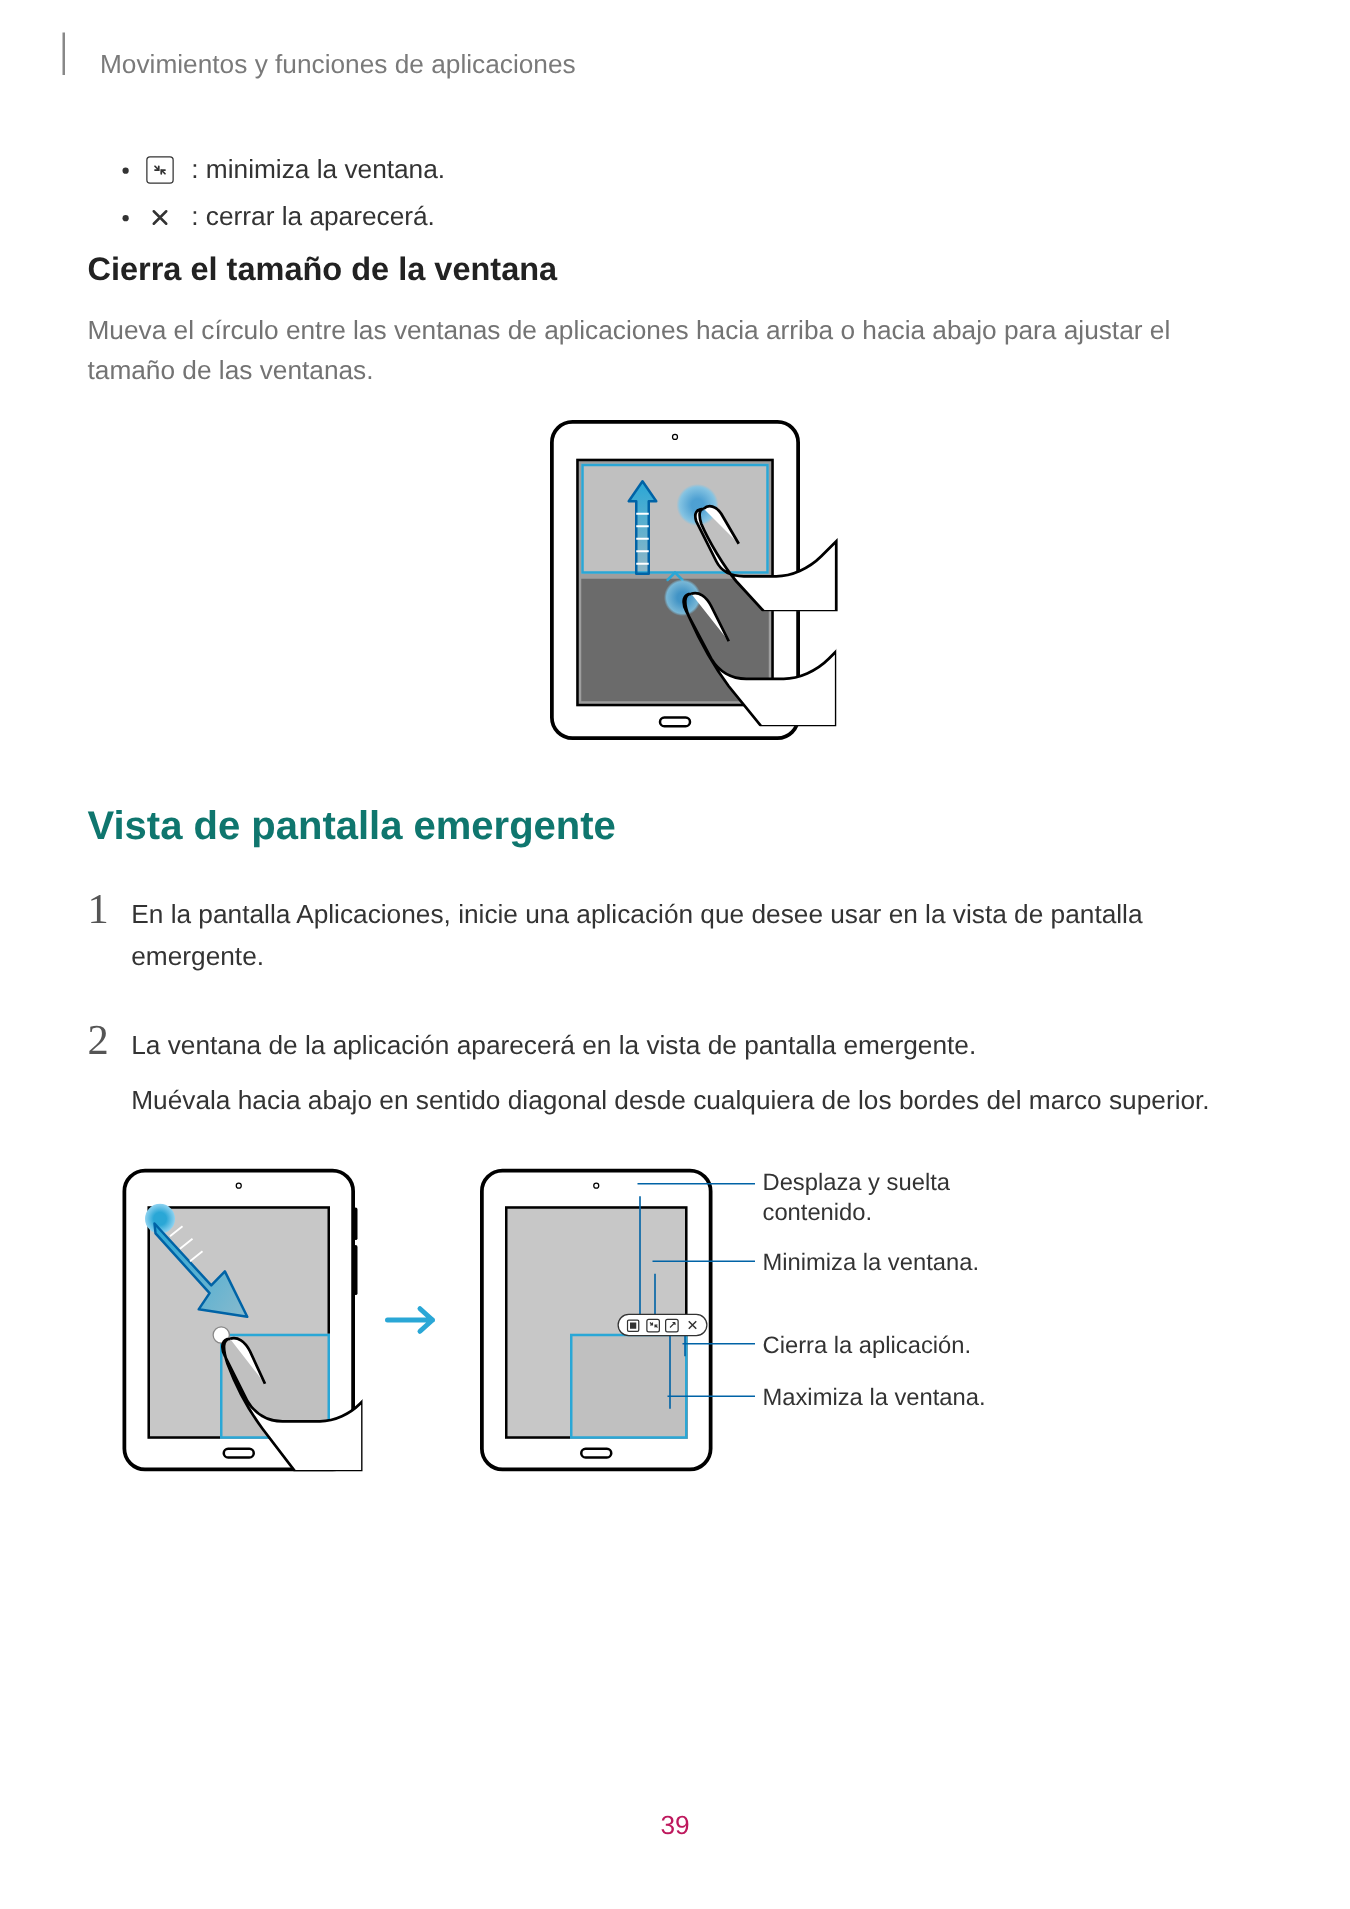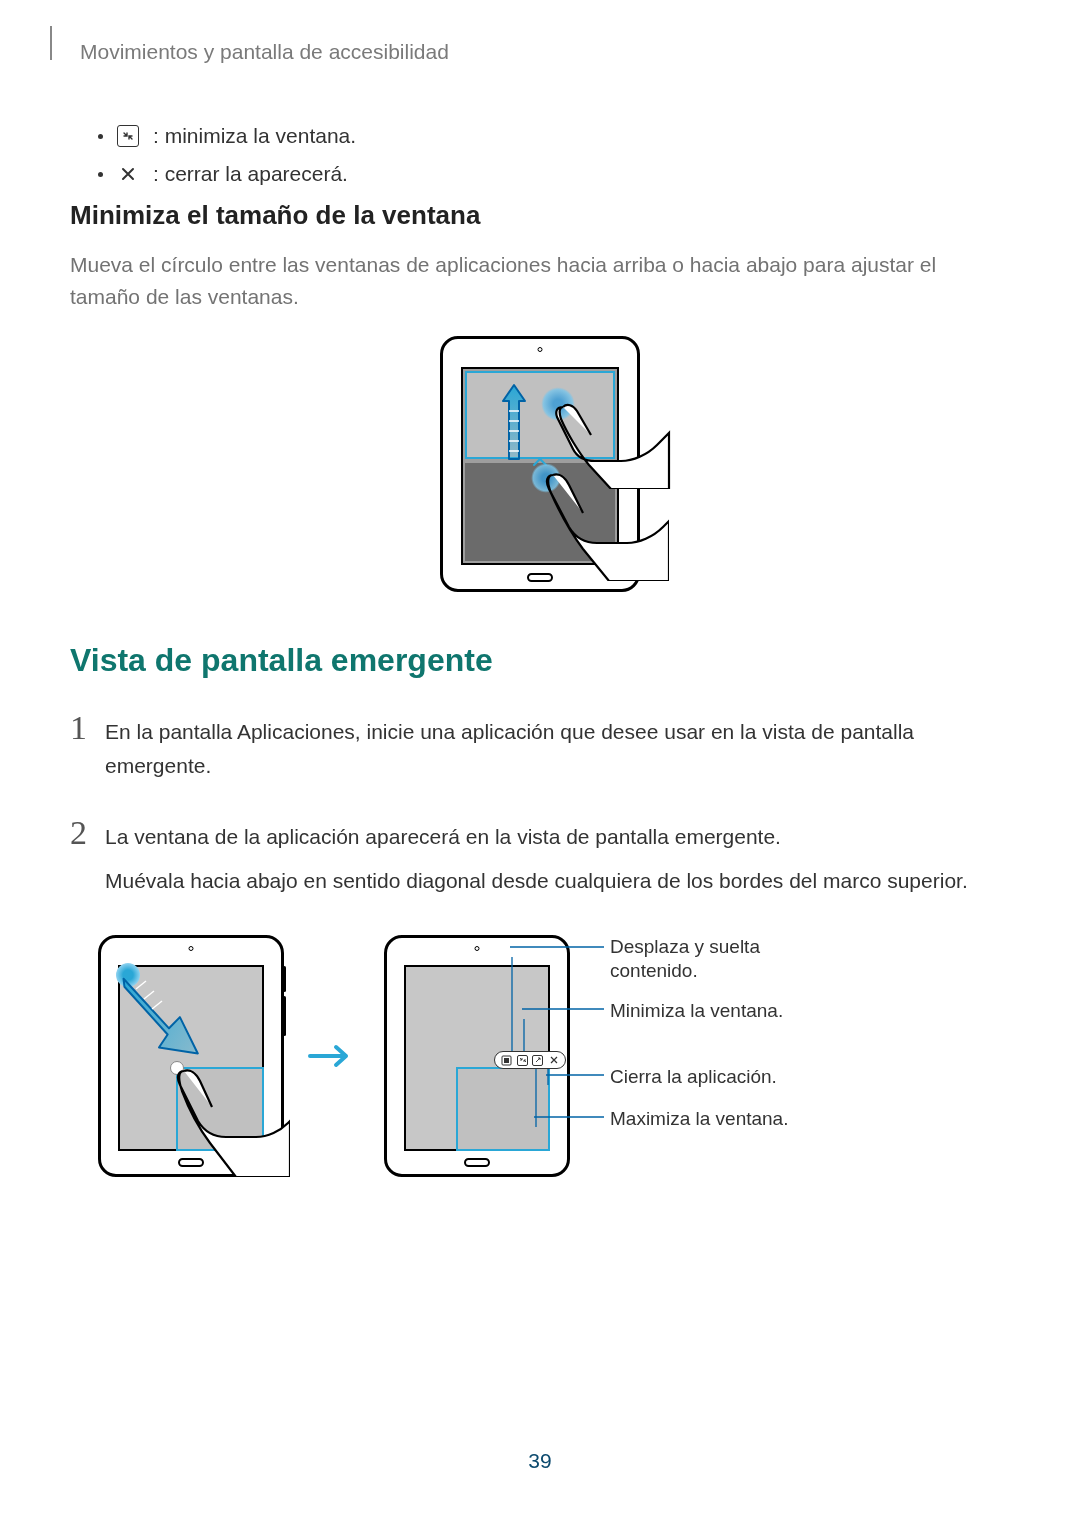--- a/index.html
+++ b/index.html
@@ -116,21 +116,21 @@
     font-size: 19px;
     color: #333;
     line-height: 1.25;
   }
   .page-number {
     position: absolute;
     bottom: 54px;
     left: 0; right: 0;
     text-align: center;
     font-size: 21px;
-    color: #0c4a6e;
+    color: #be185d;
   }
   
   .tablet {
     border: 3px solid #000;
     border-radius: 18px;
     background: #fff;
     position: relative;
     display:flex;
     align-items:center;
     justify-content:center;
@@ -179,21 +179,21 @@
   }
   .popup-toolbar .ticon {
     width:14px; height:14px; display:flex; align-items:center; justify-content:center;
   }
   .popup-toolbar .ticon.box { border:1px solid #333; border-radius:2px; width:11px; height:11px; }
 </style>
 </head>
 <body>
 
 <div class="header-line"></div>
-<div class="section-header">Movimientos y pantalla de accesibilidad</div>
+<div class="section-header">Movimientos y funciones de aplicaciones</div>
 
 <div class="bullet-list">
   <div class="bullet-item">
     <span class="bullet-dot"></span>
     <span class="icon-box">
       <svg width="12" height="12" viewBox="0 0 12 12">
           <path d="M2 6 L5 6 L5 3 M5 6 L2 3 M10 6 L7 6 L7 9 M7 6 L10 9" stroke="#333" stroke-width="1.4" fill="none" stroke-linecap="round"></path>
         </svg>
     </span>
     <span>: minimiza la ventana.</span>
@@ -202,21 +202,21 @@
     <span class="bullet-dot"></span>
     <span class="icon-plain">
       <svg width="16" height="16" viewBox="0 0 16 16">
           <path d="M3 3 L13 13 M13 3 L3 13" stroke="#333" stroke-width="2" stroke-linecap="round"></path>
         </svg>
     </span>
     <span>: cerrar la aparecerá.</span>
   </div>
 </div>
 
-<div class="sub-heading">Minimiza el tamaño de la ventana</div>
+<div class="sub-heading">Cierra el tamaño de la ventana</div>
 <div class="body-text">Mueva el círculo entre las ventanas de aplicaciones hacia arriba o hacia abajo para ajustar el tamaño de las ventanas.</div>
 
 <div class="illustration-center">
   <div class="tablet tablet-large">
     <div class="cam"></div>
     <div class="screen">
       <div class="highlight-panel" style="left:2px; top:2px; right:2px; height:88px;"></div>
       <div style="position:absolute; left:2px; top:94px; right:2px; bottom:2px; background:#6b6b6b;"></div>
 
       <div style="position:absolute; left:78px; top:18px; width:34px; height:34px; border-radius:50%; background:radial-gradient(circle,#3a9bd6 20%,#7bc4e8 60%,transparent 70%); opacity:0.85;"></div>

